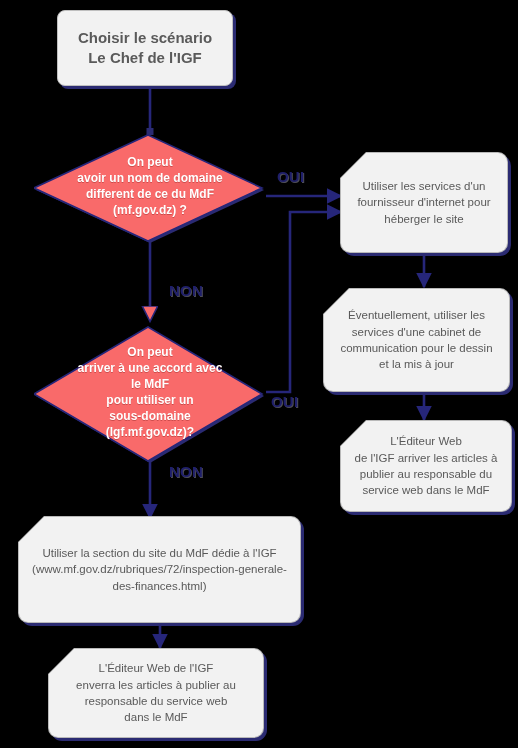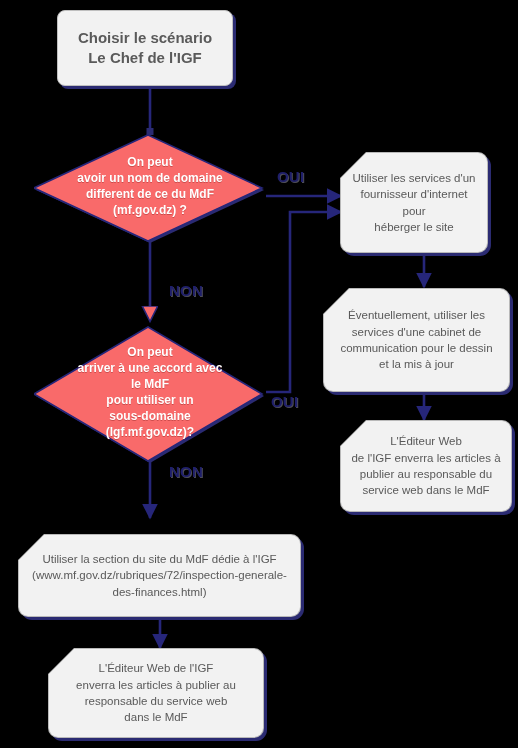--- a/index.html
+++ b/index.html
@@ -206,21 +206,21 @@
 arriver à une accord avec
 le MdF
 pour utiliser un
 sous-domaine
 (lgf.mf.gov.dz)?</div>
   </div>
 
   <div class="edgelabel" style="left:271px; top:393px;">OUI</div>
   <div class="edgelabel" style="left:169px; top:463px;">NON</div>
 
-  <div class="procwrap" style="left:340px; top:152px; width:148px; height:101px;padding-left:44px;">
+  <div class="procwrap" style="left:340px; top:152px; width:168px; height:101px;padding-left:44px;">
     <div class="skin"></div>
     <div class="face"></div>
     <div class="inner">
       <span class="txt">Utiliser les services d'un
 fournisseur d'internet pour
 héberger le site</span>
     </div>
   </div>
 
   <div class="procwrap" style="left:323px; top:288px; width:187px; height:104px;">
@@ -232,27 +232,27 @@
 communication pour le dessin
 et la mis à jour</span>
     </div>
   </div>
 
   <div class="procwrap" style="left:340px; top:420px; width:172px; height:92px;">
     <div class="skin"></div>
     <div class="face"></div>
     <div class="inner">
       <span class="txt">L'Éditeur Web
-de l'IGF enverra les articles à
+de l'IGF arriver les articles à
 publier au responsable du
 service web dans le MdF</span>
     </div>
   </div>
 
-  <div class="procwrap" style="left:18px; top:534px; width:283px; height:83px;">
+  <div class="procwrap" style="left:18px; top:516px; width:283px; height:107px;">
     <div class="skin"></div>
     <div class="face"></div>
     <div class="inner">
       <span class="txt">Utiliser la section du site du MdF dédie à l'IGF
 (www.mf.gov.dz/rubriques/72/inspection-generale-
 des-finances.html)</span>
     </div>
   </div>
 
   <div class="procwrap" style="left:48px; top:648px; width:216px; height:90px;">

